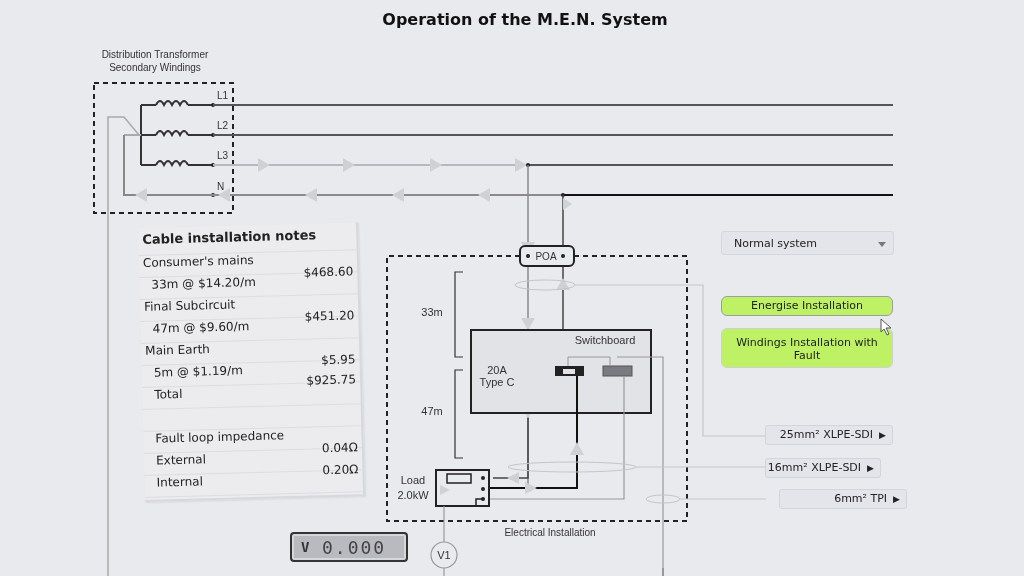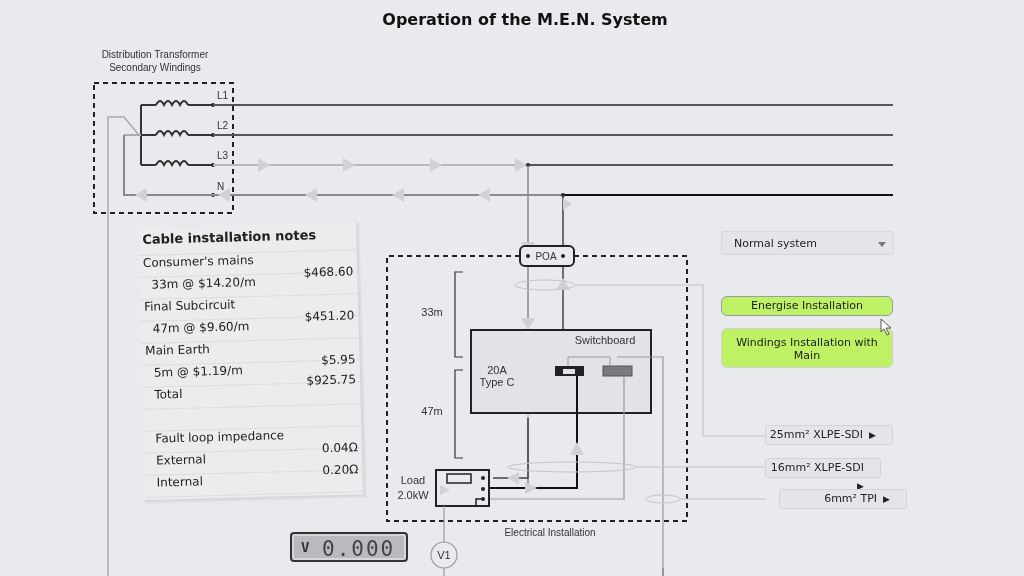--- a/index.html
+++ b/index.html
@@ -39,31 +39,31 @@
     }
     .btn {
       position: absolute; box-sizing: border-box; background: #bef264;
       border: 1px solid #cfd0d5; border-radius: 6px; font-size: 11px; color: #222;
       text-align: center; font-family: "DejaVu Sans", sans-serif;
     }
     .btn.primary { border: 1px solid #9c9da3; }
     .cable {
       position: absolute; box-sizing: border-box; background: #e4e5ea;
       border: 1px solid #d3d4d9; border-radius: 3px; font-size: 11px; color: #222;
-      text-align: right; padding-right: 16px; height: 20px; line-height: 18px;
+      text-align: right; padding-right: 6px; height: 20px; line-height: 18px;
     }
     .cable .tri { display: inline-block; margin-left: 6px; font-size: 9px; }
     .meter {
       position: absolute; left: 290px; top: 532px; width: 118px; height: 30px; box-sizing: border-box;
       border: 2px solid #333; border-radius: 4px; background: #b9babf;
       box-shadow: inset 0 0 0 2px #d6d7db;
       font-family: "DejaVu Sans Mono", monospace; color: #333;
     }
     .meter .unit { position: absolute; left: 9px; top: 5px; font-size: 14px; font-weight: bold; }
-    .meter .val { position: absolute; left: 30px; top: 3px; font-size: 21px; letter-spacing: 2px; color: #444; }
+    .meter .val { position: absolute; left: 30px; top: 3px; font-size: 18px; letter-spacing: 2px; color: #444; }
     .cursor { position: absolute; left: 880px; top: 318px; }
   </style>
 </head>
 <body>
 
 <div class="title">Operation of the M.E.N. System</div>
 
 <svg class="diagram" width="1024" height="576" viewBox="0 0 1024 576">
 
   <text class="lbl" x="155" y="58" font-size="10" text-anchor="middle">Distribution Transformer</text>
@@ -232,21 +232,21 @@
   <span>Normal system</span>
   <span class="caret"></span>
 </div>
 
 <div class="btn primary" style="left:721px; top:296px; width:172px; height:20px; line-height:18px;">
   <span>Energise Installation</span>
 </div>
 
 <div class="btn" style="left:721px; top:328px; width:172px; height:40px; padding-top:7px; line-height:13px;">
   <div>Windings Installation with</div>
-  <div>Main</div>
+  <div>Fault</div>
 </div>
 
 <div class="cable" style="left:765px; top:425px; width:128px;">
   <span>25mm² XLPE-SDI</span><span class="tri">▶</span>
 </div>
 <div class="cable" style="left:765px; top:458px; width:116px;">
   <span>16mm² XLPE-SDI</span><span class="tri">▶</span>
 </div>
 <div class="cable" style="left:765px; top:489px; width:128px;margin-left:14px;">
   <span>6mm² TPI</span><span class="tri">▶</span>

